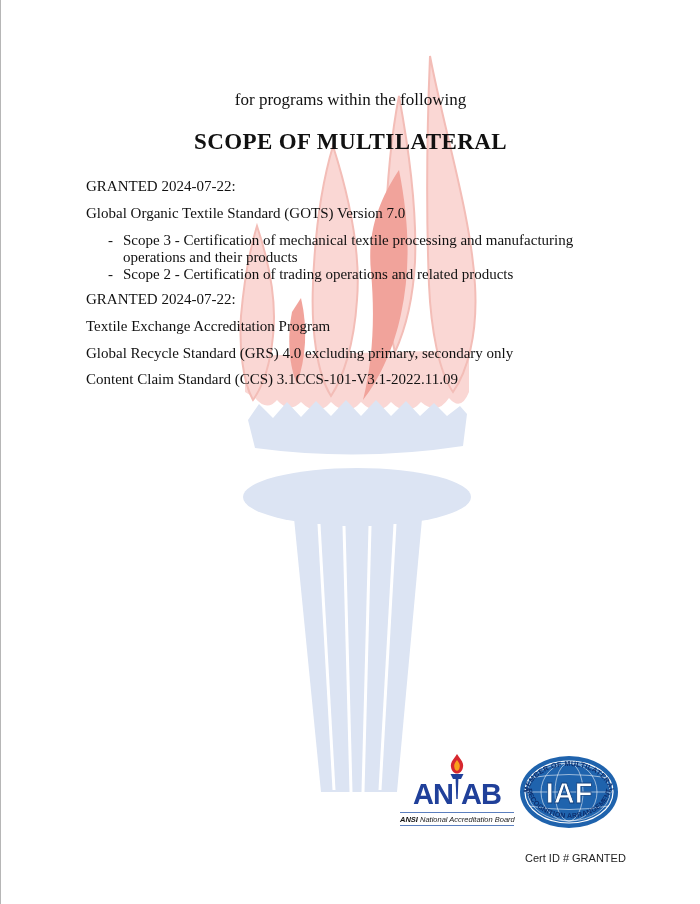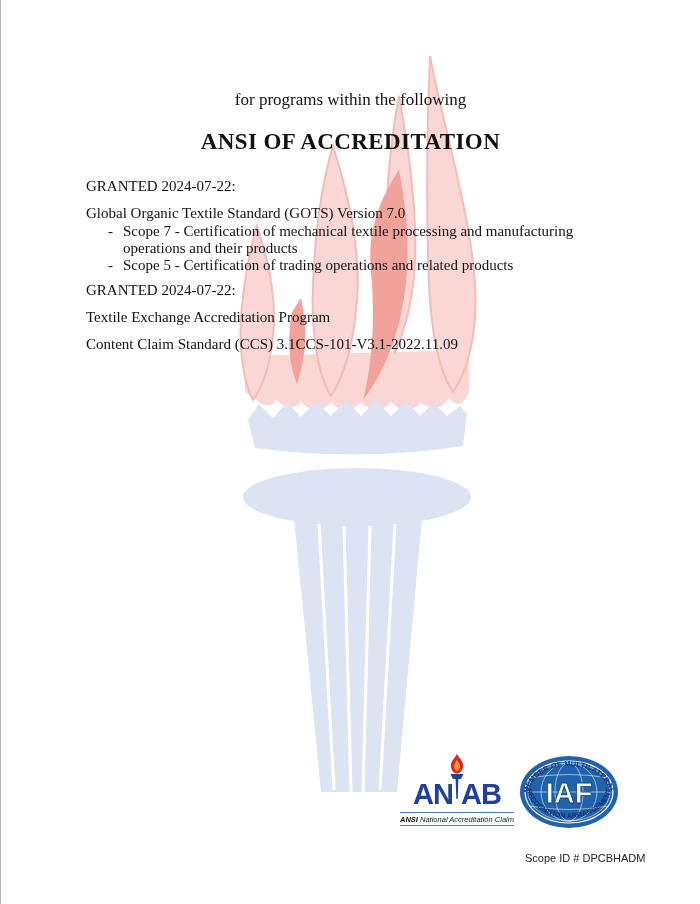--- a/index.html
+++ b/index.html
@@ -10,21 +10,21 @@
   }
   .watermark{position:absolute;top:0;left:0;z-index:0;pointer-events:none;}
   .content{position:absolute;top:0;left:0;right:0;bottom:0;z-index:1;}
 
   .intro{position:absolute;top:90px;left:0;right:0;text-align:center;font-size:17px;}
   .title{position:absolute;top:129px;left:0;right:0;text-align:center;
          font-size:23px;font-weight:bold;letter-spacing:.4px;}
 
   .body{position:absolute;top:178px;left:85px;width:548px;font-size:15px;line-height:1.18;}
   .granted{margin:0 0 9px 0;font-family:Liberation Serif, serif;}
-  .program{margin:0 0 1px 0;}
+  .program{margin:0 0 10px 0;}
   ul.scopes{list-style:none;margin:0;padding:0 0 0 20px;}
   ul.scopes li{position:relative;padding-left:17px;margin:0;line-height:1.13;max-width:510px;}
   ul.scopes li::before{content:"-";position:absolute;left:2px;}
   .sec2{margin-top:8px;}
   .sec2 p{margin:0 0 9px 0;}
 
   .anab{position:absolute;left:399px;top:753px;width:114px;text-align:center;
         font-family:"Liberation Sans",sans-serif;}
   .anab-torch{position:absolute;top:0;left:50%;transform:translateX(-50%);}
   .anab-word{padding-top:27px;display:flex;justify-content:center;gap:8px;
@@ -75,57 +75,58 @@
     <path stroke="#ffffff" stroke-width="3" fill="none" d="M 318 524 L 333 790"></path>
     <path stroke="#ffffff" stroke-width="3" fill="none" d="M 343 526 L 350 792"></path>
     <path stroke="#ffffff" stroke-width="3" fill="none" d="M 369 526 L 362 792"></path>
     <path stroke="#ffffff" stroke-width="3" fill="none" d="M 394 524 L 379 790"></path>
   </svg>
 
   <div class="content">
 
     <div class="intro">for programs within the following</div>
 
-    <div class="title">ANSI OF ACCREDITATION</div>
+    <div class="title">SCOPE OF MULTILATERAL</div>
 
     <div class="body">
 
       <p class="granted">GRANTED 2024-07-22:</p>
       <p class="program">Global Organic Textile Standard (GOTS) Version 7.0</p>
       <ul class="scopes">
         <li>
-          <span>Scope 7 - Certification of mechanical textile processing and manufacturing operations and their products</span>
+          <span>Scope 3 - Certification of mechanical textile processing and manufacturing operations and their products</span>
         </li>
         <li>
-          <span>Scope 5 - Certification of trading operations and related products</span>
+          <span>Scope 2 - Certification of trading operations and related products</span>
         </li>
       </ul>
 
       <div class="sec2">
         <p class="granted">GRANTED 2024-07-22:</p>
         <p>Textile Exchange Accreditation Program</p>
+        <p>Global Recycle Standard (GRS) 4.0 excluding primary, secondary only</p>
         <p>Content Claim Standard (CCS) 3.1CCS-101-V3.1-2022.11.09</p>
       </div>
     </div>
 
     <div class="anab">
       <svg class="anab-torch" width="22" height="46" viewBox="0 0 22 46" aria-hidden="true">
         <path fill="#d7282f" d="M 11 1 C 14 6 18 9 17 14 C 16.4 18 14 20.5 11 20.5
           C 8 20.5 5.6 18 5 14 C 4 9 8 6 11 1 Z"></path>
         <path fill="#f9a11b" d="M 11 7 C 12.6 9.5 14.2 11 13.7 14 C 13.3 16.5 12.4 17.8 11 17.8
           C 9.6 17.8 8.7 16.5 8.3 14 C 7.8 11 9.4 9.5 11 7 Z"></path>
         <path fill="#20409a" d="M 4.5 21 L 17.5 21 L 15 26 L 7 26 Z"></path>
         <path fill="#20409a" d="M 9.6 26 L 12.4 26 L 11.7 46 L 10.3 46 Z"></path>
       </svg>
       <div class="anab-word">
         <span>AN</span>
         <span>AB</span>
       </div>
       <div class="anab-tagline">
-        <b>ANSI</b><span> National Accreditation Claim</span>
+        <b>ANSI</b><span> National Accreditation Board</span>
       </div>
     </div>
 
     <svg class="iaf" width="100" height="74" viewBox="0 0 100 74" role="img">
       <ellipse cx="50" cy="37" rx="49" ry="36" fill="#1f63ad"></ellipse>
       <ellipse cx="50" cy="37" rx="44" ry="31" fill="none" stroke="#ffffff" stroke-width="1.2"></ellipse>
       <g stroke="rgba(255,255,255,0.55)" stroke-width="1" fill="none">
         <ellipse cx="50" cy="37" rx="14" ry="29"></ellipse>
         <ellipse cx="50" cy="37" rx="28" ry="29"></ellipse>
         <ellipse cx="50" cy="37" rx="41" ry="29"></ellipse>
@@ -139,15 +140,15 @@
       </defs>
       <text font-family="Liberation Sans, sans-serif" font-size="7" font-weight="bold" fill="#0d2f6e" letter-spacing="0.4">
         <textPath href="#iafArcTop" startOffset="50%" text-anchor="middle">MEMBER OF MULTILATERAL</textPath>
       </text>
       <text font-family="Liberation Sans, sans-serif" font-size="7" font-weight="bold" fill="#0d2f6e" letter-spacing="0.2">
         <textPath href="#iafArcBottom" startOffset="50%" text-anchor="middle">RECOGNITION ARRANGEMENT</textPath>
       </text>
       <text x="50" y="48" text-anchor="middle" font-family="Liberation Sans, sans-serif" font-size="29" font-weight="bold" fill="#ffffff" stroke="#12407e" stroke-width="0.8">IAF</text>
     </svg>
 
-    <div class="certid">Scope ID # DPCBHADM</div>
+    <div class="certid">Cert ID # GRANTED</div>
   </div>
 </div>
 
 </body></html>

